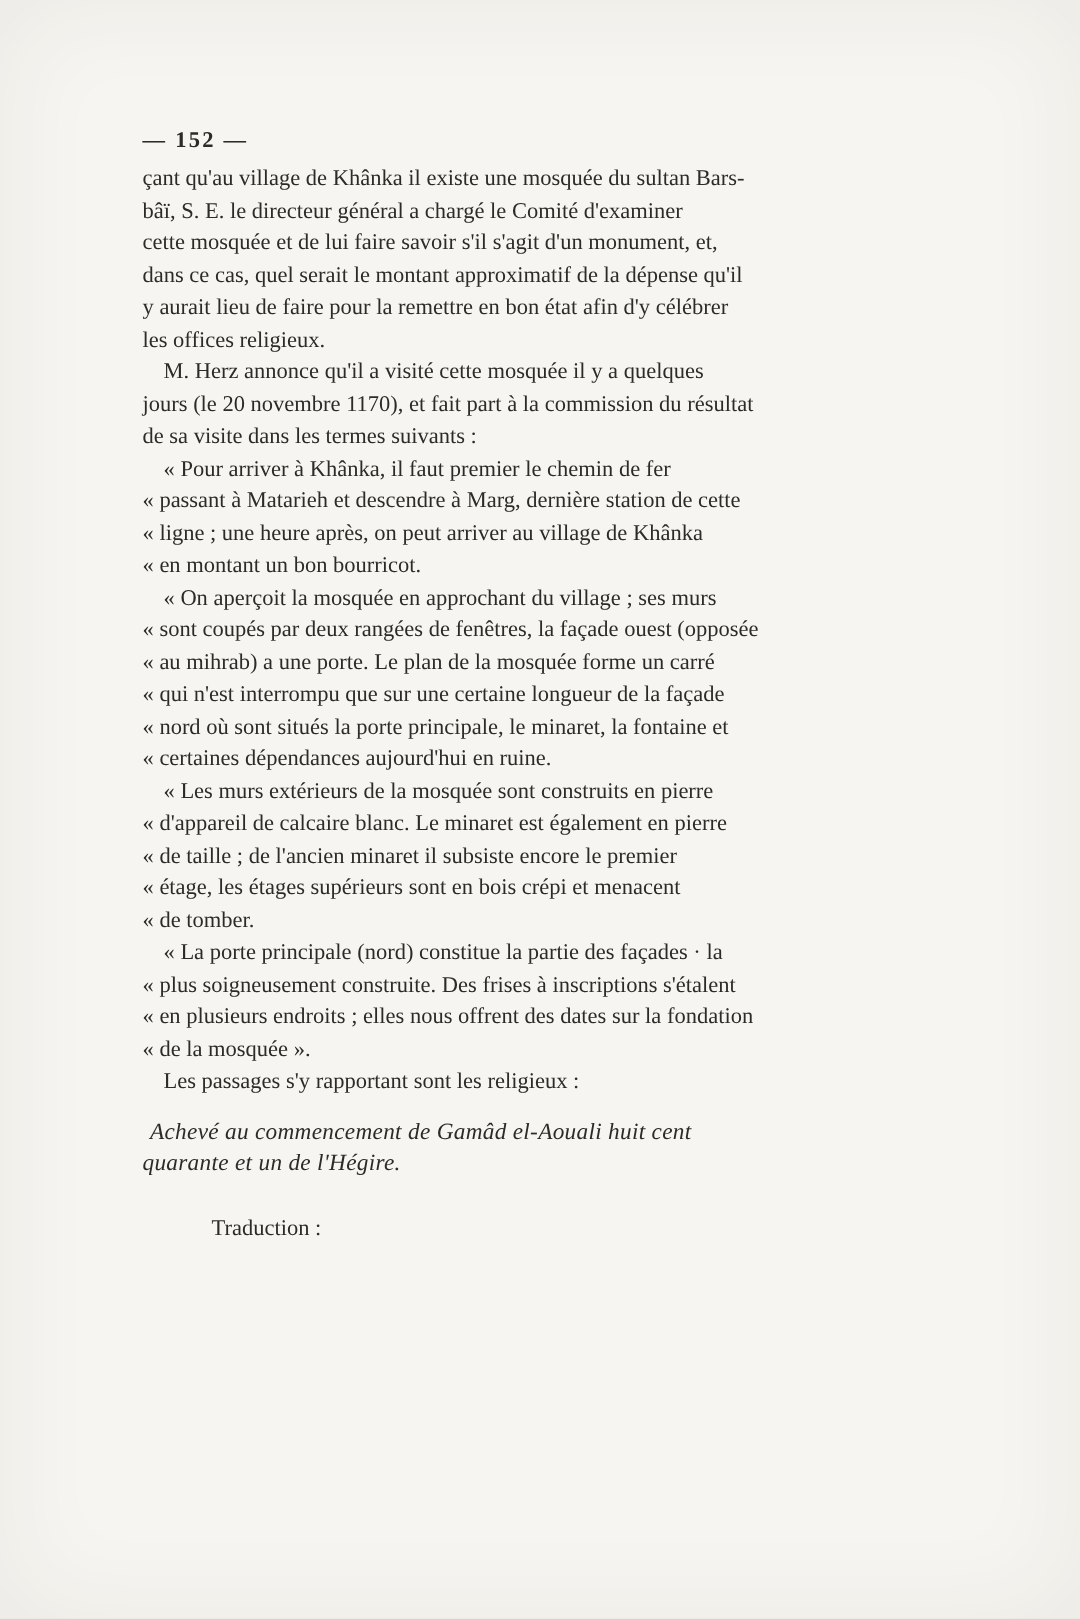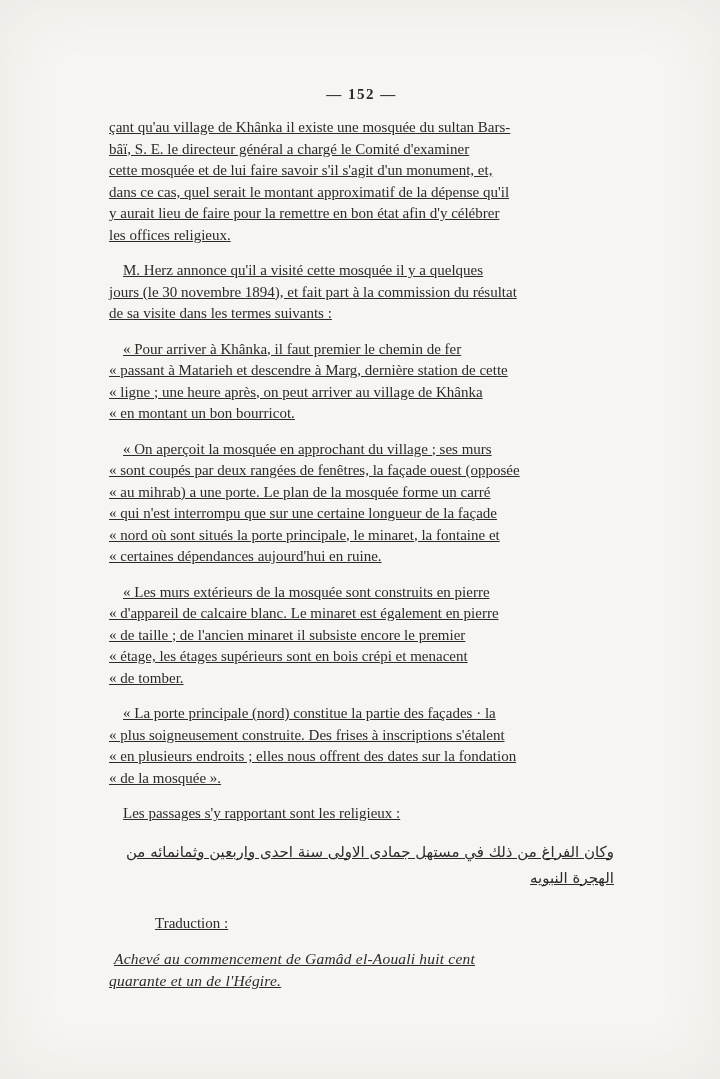--- a/index.html
+++ b/index.html
@@ -17,23 +17,22 @@
     font-family: "Liberation Serif", "DejaVu Serif", serif;
     box-shadow: inset 0 0 70px rgba(60,50,30,0.06);
     overflow: hidden;
   }
   .text-block {
     position: absolute;
     left: 95px;
     top: 86px;
     width: 533px;
   }
-  p { margin: 14px; text-decoration: underline; }
+  p { margin: 0; }
   .page-number {
-    text-align: center;
     font-weight: bold;
     font-size: 15px;
     letter-spacing: 1.5px;
     margin-bottom: 6px;
   }
   .para {
     white-space: pre-line;
     font-size: 15px;
     line-height: 21.5px;
     text-align: left;
@@ -73,21 +72,21 @@
     <div class="page-number">— 152 —</div>
 
     <p class="para">çant qu'au village de Khânka il existe une mosquée du sultan Bars-
 bâï, S. E. le directeur général a chargé le Comité d'examiner
 cette mosquée et de lui faire savoir s'il s'agit d'un monument, et,
 dans ce cas, quel serait le montant approximatif de la dépense qu'il
 y aurait lieu de faire pour la remettre en bon état afin d'y célébrer
 les offices religieux.</p>
 
     <p class="para indent">M. Herz annonce qu'il a visité cette mosquée il y a quelques
-jours (le 30 novembre 1894), et fait part à la commission du résultat
+jours (le 20 novembre 1170), et fait part à la commission du résultat
 de sa visite dans les termes suivants :</p>
 
     <p class="para indent">« Pour arriver à Khânka, il faut premier le chemin de fer
 « passant à Matarieh et descendre à Marg, dernière station de cette
 « ligne ; une heure après, on peut arriver au village de Khânka
 « en montant un bon bourricot.</p>
 
     <p class="para indent">« On aperçoit la mosquée en approchant du village ; ses murs
 « sont coupés par deux rangées de fenêtres, la façade ouest (opposée
 « au mihrab) a une porte. Le plan de la mosquée forme un carré
@@ -102,21 +101,20 @@
 « de tomber.</p>
 
     <p class="para indent">« La porte principale (nord) constitue la partie des façades · la
 « plus soigneusement construite. Des frises à inscriptions s'étalent
 « en plusieurs endroits ; elles nous offrent des dates sur la fondation
 « de la mosquée ».</p>
 
     <p class="para indent">Les passages s'y rapportant sont les religieux :</p>
 
 
-    <p class="arabic">وكان الفراغ من ذلك في مستهل جمادى الاولى سنة احدى واربعين وثمانمائه من الهجرة النبويه</p>
-
-    <p class="para traduction">Traduction :</p>
 
     <p class="para italic translation">Achevé au commencement de Gamâd el-Aouali huit cent
 quarante et un de l'Hégire.</p>
+
+    <p class="para traduction">Traduction :</p>
 
   </div>
 </div>
 
 </body></html>

